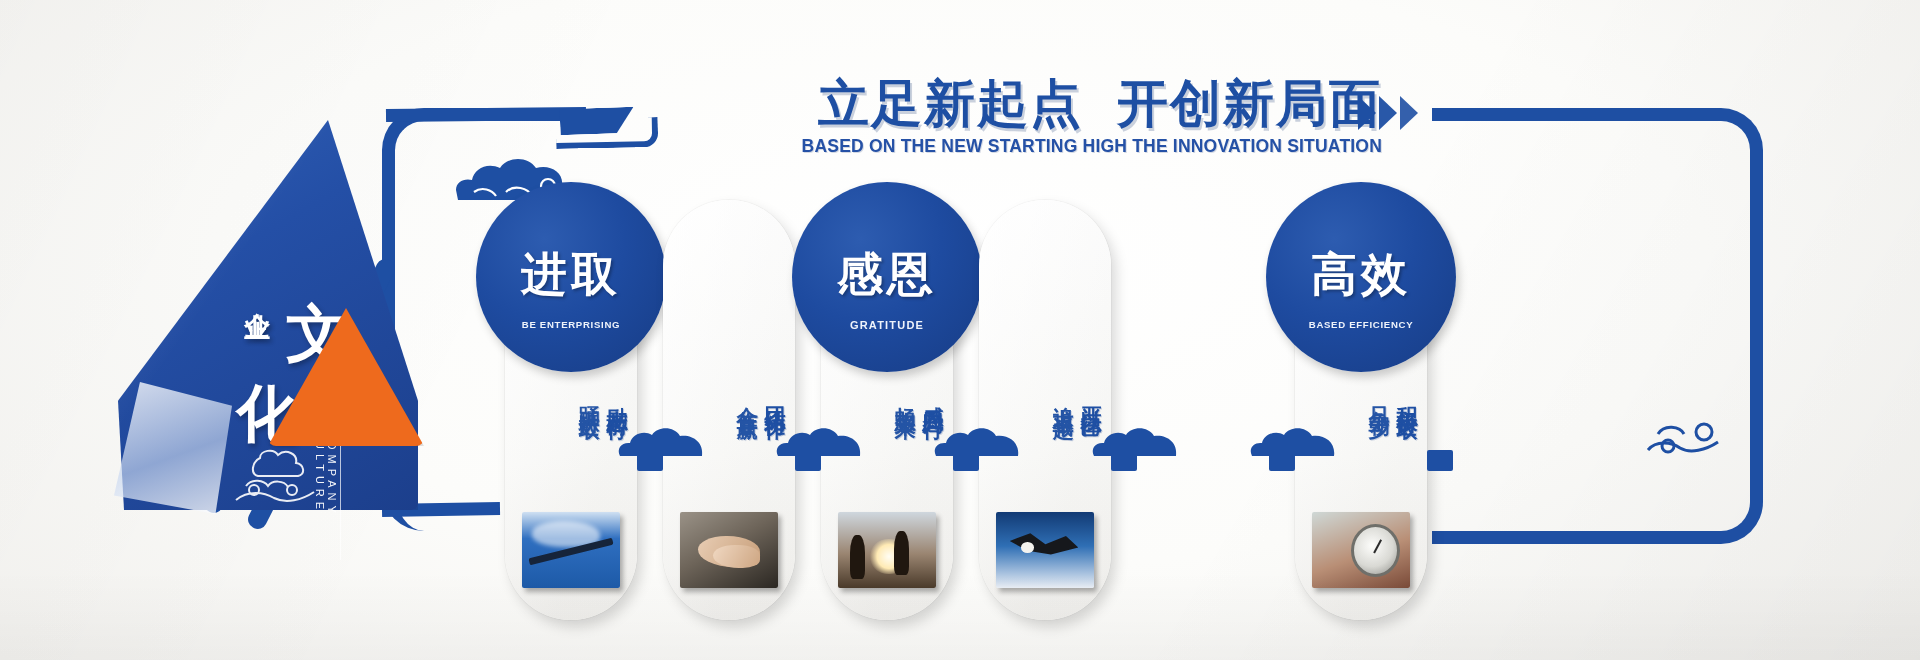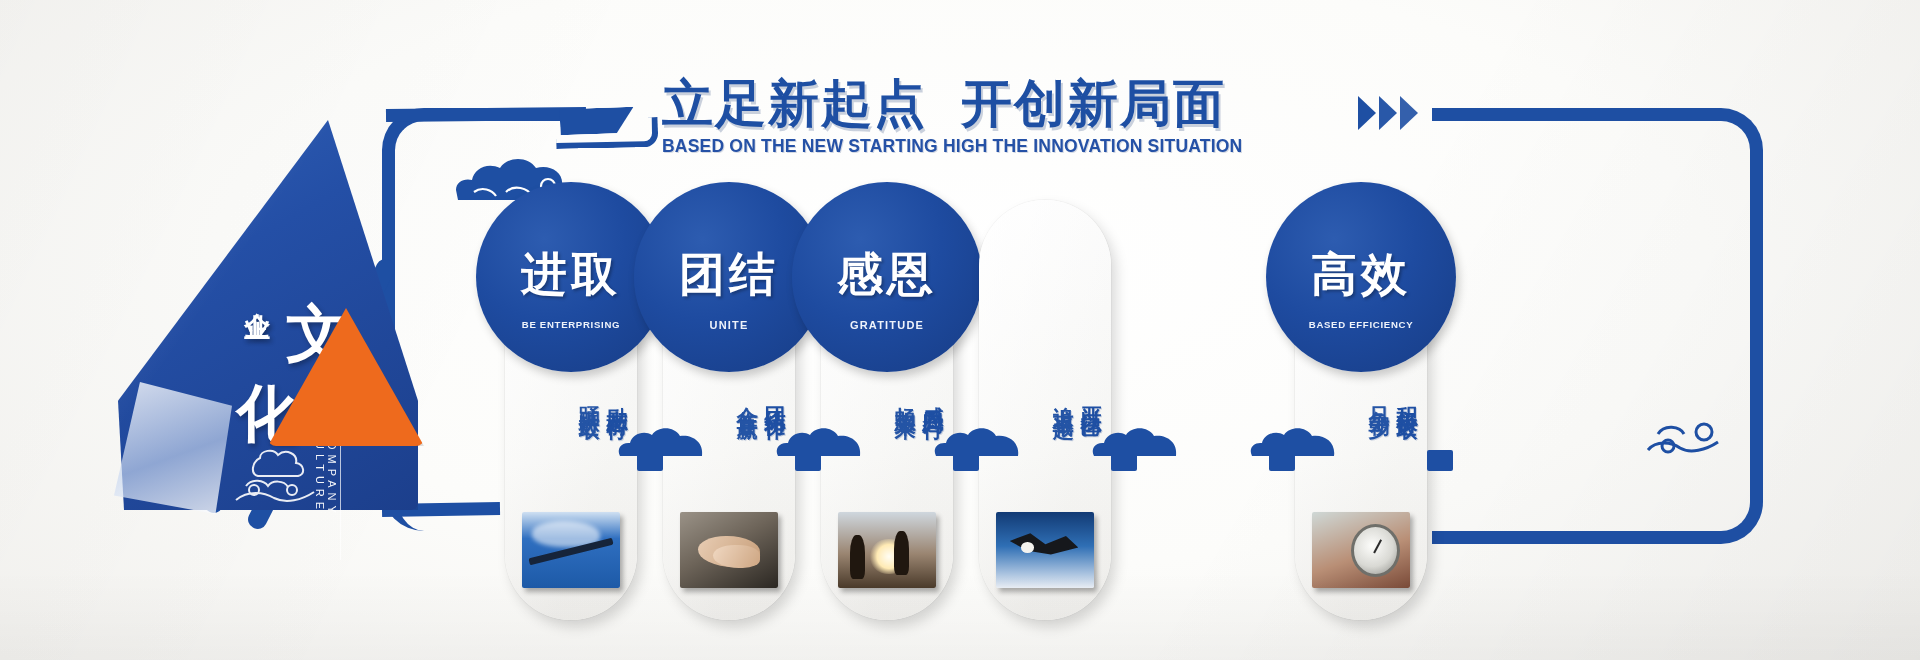--- a/index.html
+++ b/index.html
@@ -34,21 +34,21 @@
   }
   .frame-top-left{position:absolute;left:386px;top:108px;width:200px;height:13px;background:#1e4fa3;
     transform:rotate(-0.6deg);}
 
   
   .diag{position:absolute;background:#1e4fa3;border-radius:9px;}
   .diag-a{left:268px;top:228px;width:19px;height:300px;transform:rotate(27deg);transform-origin:50% 50%;}
   .diag-b{left:312px;top:244px;width:19px;height:300px;transform:rotate(27deg);}
 
   
-  .headline{position:absolute;left:662px;top:78px;width:720px;text-align:left;}
+  .headline{position:absolute;left:662px;top:78px;width:720px;text-align:right;}
   .headline-cn{
     font-family:"DejaVu Sans","Liberation Sans",sans-serif;
     font-weight:bold;font-size:51px;letter-spacing:2px;color:#1e4fa3;
     line-height:1;white-space:nowrap;
     text-shadow:2px 3px 0 rgba(20,50,110,0.22);
   }
   .headline-cn .gap{display:inline-block;width:34px;}
   .headline-en{
     margin-top:7px;
     font-weight:bold;font-size:17.5px;letter-spacing:0.2px;color:#2551a6;
@@ -262,24 +262,20 @@
         <div class="vcol second">踊跃进取</div>
         <div class="vcol">励志前行</div>
       </div>
       <div class="photo">
         <div class="photo-inner ph-row"></div>
       </div>
     </div>
 
     <div class="card" style="left:158px;">
       <div class="card-inner-shade"></div>
-      <div class="badge">
-        <div class="badge-cn">团结</div>
-        <div class="badge-en">UNITE</div>
-      </div>
       <div class="vtext">
         <div class="vcol second">合作共赢</div>
         <div class="vcol">团结协作</div>
       </div>
       <div class="photo">
         <div class="photo-inner ph-hands"></div>
       </div>
     </div>
 
     <div class="card" style="left:316px;">

